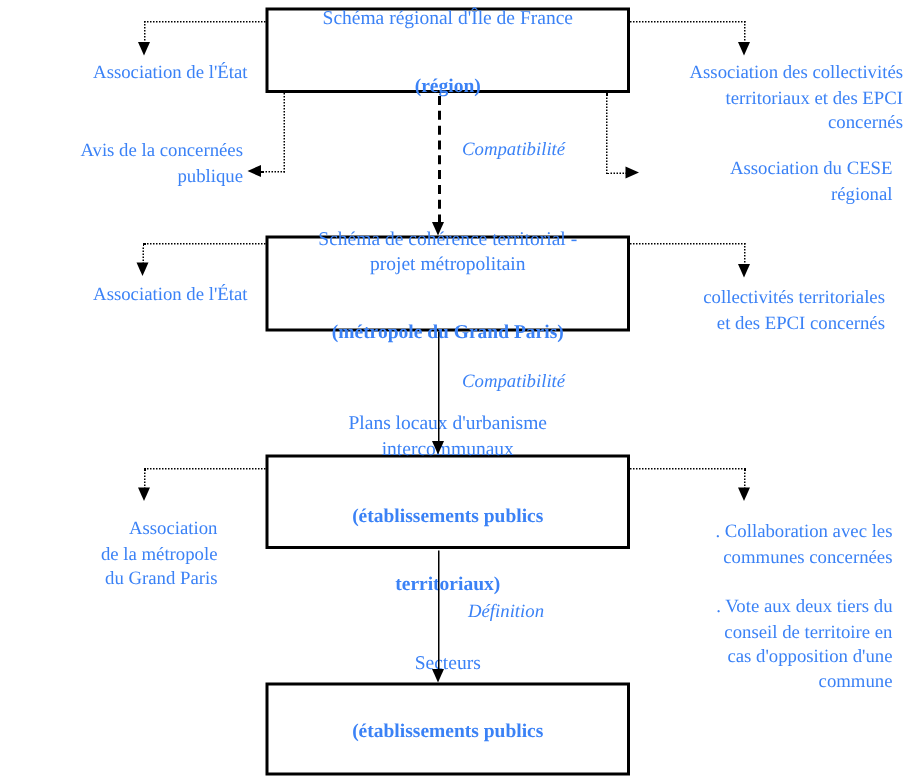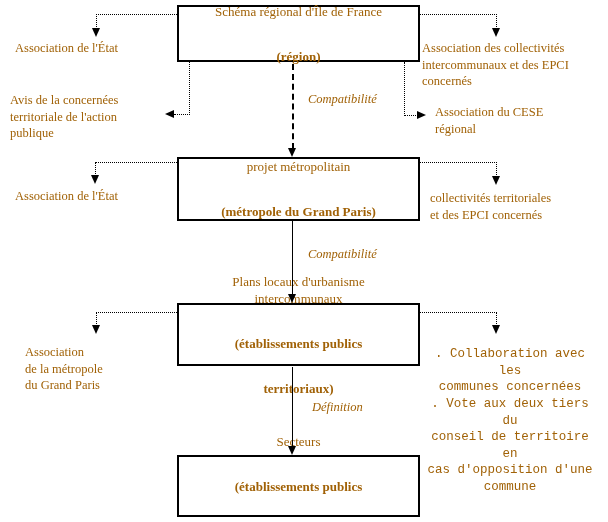--- a/index.html
+++ b/index.html
@@ -1,31 +1,31 @@
 <!DOCTYPE html>
 <html><head>
 <meta charset="utf-8">
 <style>
   * { margin:0; padding:0; box-sizing:border-box; }
   html,body { background:#ffffff; }
   .canvas {
     position:relative; width:608px; height:522px; background:#ffffff;
-    font-family:"Liberation Serif", serif; color:#a16207;
+    font-family:"Liberation Serif", serif; color:#3b82f6;
     overflow:hidden;
   }
   .box {
     position:absolute; left:177px; width:243px;
     border:2px solid #000; background:#fff;
     display:flex; flex-direction:column; align-items:center; justify-content:center;
     text-align:center; font-size:13px; line-height:17px;
   }
   .box span { display:block; }
   .bold { font-weight:bold;margin-top:28px; }
-  .side-label { position:absolute; font-size:12.5px; line-height:16.5px; text-align:left; }
-  .side-label.left-align { text-align:center;font-family:Liberation Mono, monospace; }
+  .side-label { position:absolute; font-size:12.5px; line-height:16.5px; text-align:right; }
+  .side-label.left-align { text-align:right; }
   .side-label span { display:block; }
   .arrow-label { position:absolute; font-style:italic; font-size:12.5px; white-space:nowrap; }
   .hline { position:absolute; border-top:1.5px dotted #000; height:0; }
   .vline { position:absolute; border-left:1.5px dotted #000; width:0; }
   .vline.dashed { border-left:2px dashed #000; }
   .vline.solid  { border-left:1.5px solid #000; }
   .ah-down { position:absolute; width:0; height:0;
     border-left:4.5px solid transparent; border-right:4.5px solid transparent;
     border-top:9px solid #000; }
   .ah-left { position:absolute; width:0; height:0;
@@ -39,20 +39,21 @@
 <body>
 
 <div class="canvas">
 
   <div class="box" style="top:5px;height:57px">
     <span>Schéma régional d'Île de France</span>
     <span class="bold">(région)</span>
   </div>
 
   <div class="box" style="top:157px;height:64px">
+    <span>Schéma de cohérence territorial -</span>
     <span>projet métropolitain</span>
     <span class="bold">(métropole du Grand Paris)</span>
   </div>
 
   <div class="box" style="top:303px;height:63px">
     <span>Plans locaux d'urbanisme</span>
     <span>intercommunaux</span>
     <span class="bold">(établissements publics</span>
     <span class="bold">territoriaux)</span>
   </div>
@@ -80,21 +81,20 @@
   <div class="ah-down" style="left:92px;top:28px"></div>
   <div class="side-label" style="left:15px;top:40px;width:150px">
     <span>Association de l'État</span>
   </div>
 
   <div class="vline" style="left:189px;top:62px;height:53px"></div>
   <div class="hline" style="left:174px;top:114px;width:16px"></div>
   <div class="ah-left" style="left:165px;top:110px"></div>
   <div class="side-label" style="left:10px;top:92px;width:152px">
     <span>Avis de la concernées</span>
-    <span>territoriale de l'action</span>
     <span>publique</span>
   </div>
 
   <div class="hline" style="left:95px;top:162px;width:82px"></div>
   <div class="vline" style="left:95px;top:162px;height:14px"></div>
   <div class="ah-down" style="left:91px;top:175px"></div>
   <div class="side-label" style="left:15px;top:188px;width:150px">
     <span>Association de l'État</span>
   </div>
 
@@ -105,21 +105,21 @@
     <span>Association</span>
     <span>de la métropole</span>
     <span>du Grand Paris</span>
   </div>
 
   <div class="hline" style="left:420px;top:14px;width:77px"></div>
   <div class="vline" style="left:496px;top:14px;height:15px"></div>
   <div class="ah-down" style="left:492px;top:28px"></div>
   <div class="side-label" style="left:422px;top:40px;width:180px">
     <span>Association des collectivités</span>
-    <span>intercommunaux et des EPCI</span>
+    <span>territoriaux et des EPCI</span>
     <span>concernés</span>
   </div>
 
   <div class="vline" style="left:404px;top:62px;height:54px"></div>
   <div class="hline" style="left:404px;top:115px;width:14px"></div>
   <div class="ah-right" style="left:417px;top:111px"></div>
   <div class="side-label" style="left:435px;top:104px;width:160px">
     <span>Association du CESE</span>
     <span>régional</span>
   </div>

